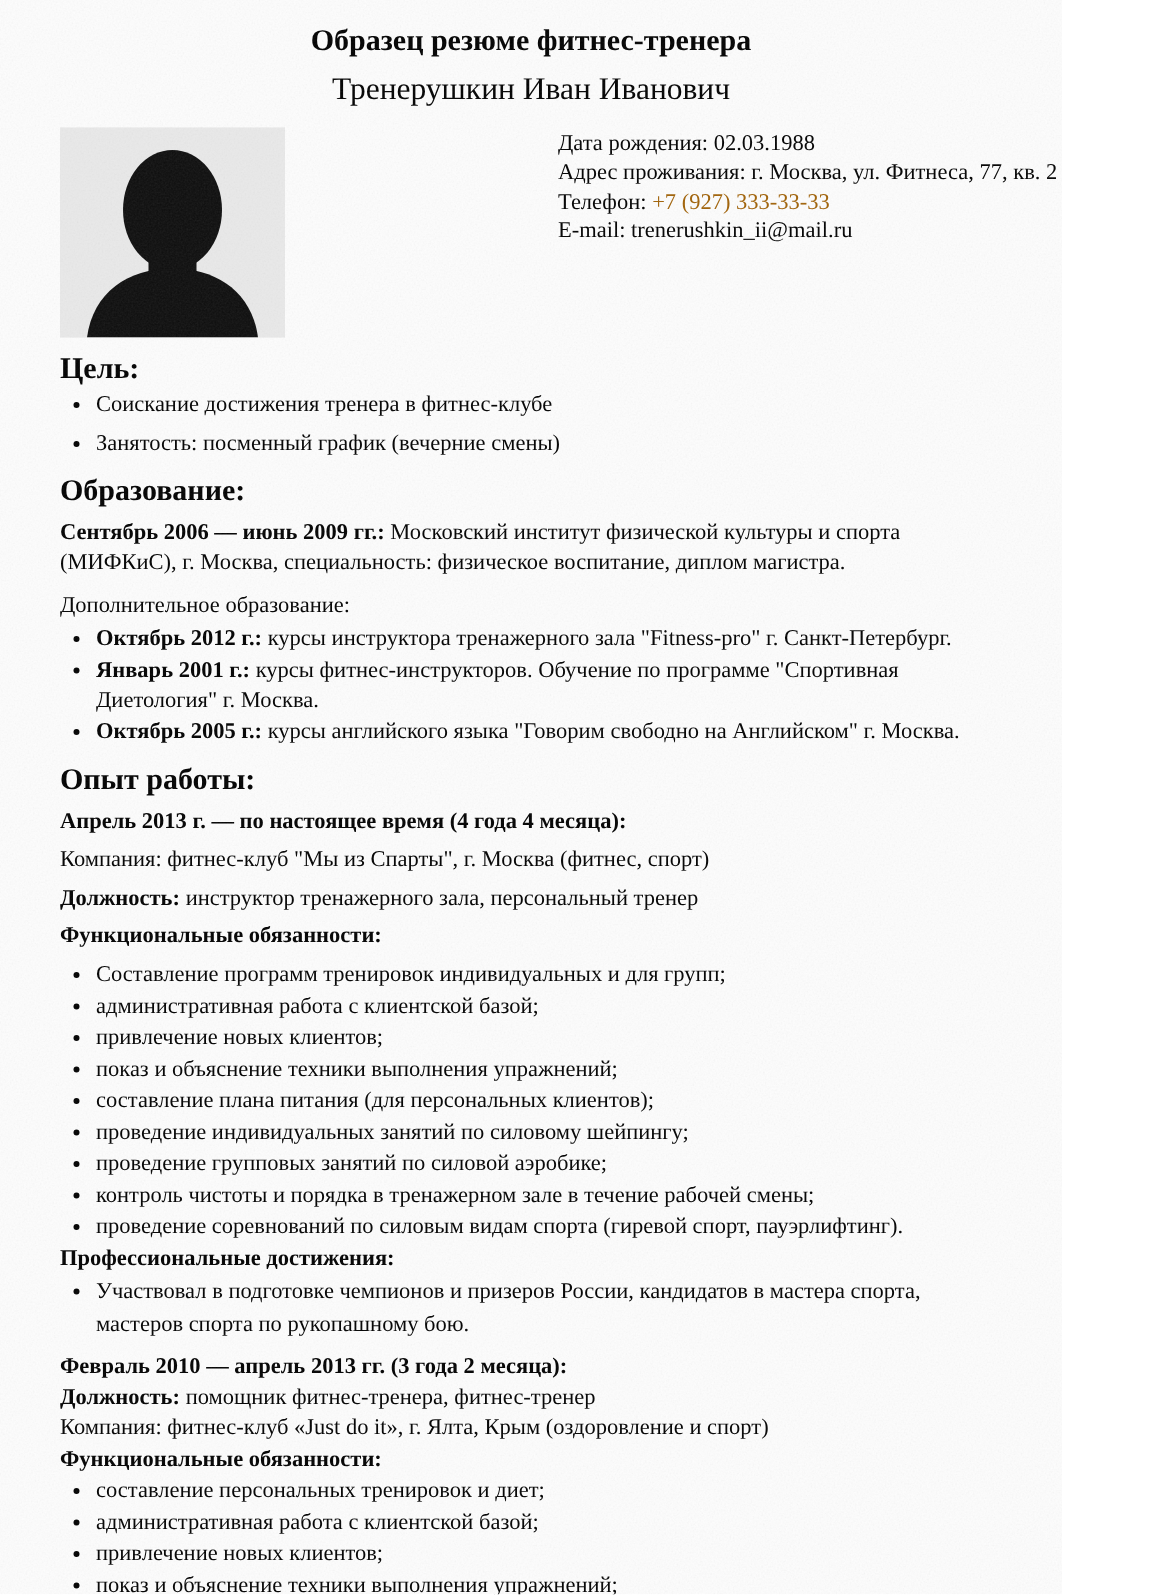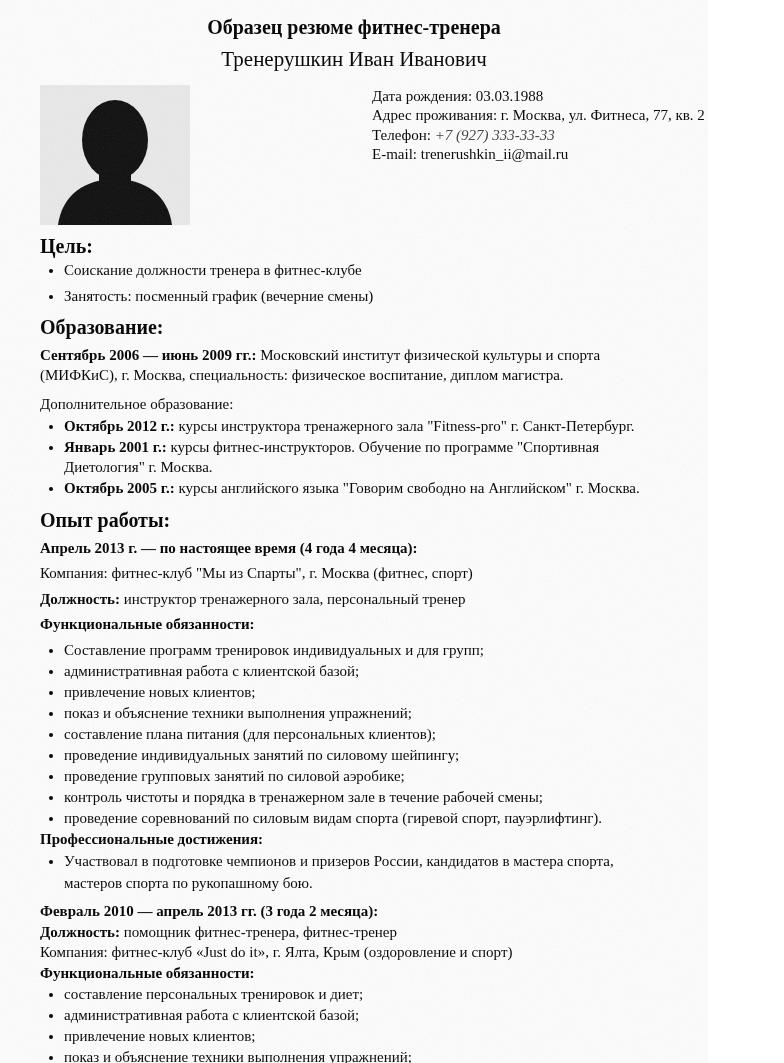--- a/index.html
+++ b/index.html
@@ -38,21 +38,21 @@
   }
   .header-row { display: flex; align-items: flex-start; }
   .photo {
     width: 150px;
     height: 140px;
     background: #e9e9e9;
     flex: 0 0 auto;
   }
   .photo svg { display: block; width: 100%; height: 100%; }
   .contact { margin-left: 182px; padding-top: 2px; line-height: 1.28; white-space: nowrap; }
-  .phone-link { color: #404040; text-decoration: none; cursor: pointer; font-style: italic; }
+  .phone-link { color: #a16207; text-decoration: none; cursor: pointer; }
   .section-heading { font-size: 20px; font-weight: 700; margin: 8px 0 2px 0; }
   p { margin: 0; }
   .spaced { margin: 6px 0; }
   .tight { margin: 1px 0; }
   .bold { font-weight: 700; }
   .sub-heading { font-weight: 400; margin: 10px 0 2px 0; }
   ul { margin: 2px 0 2px 0; padding-left: 24px; }
   .goal-list li { margin-bottom: 6px; }
   .tight-list li { margin-bottom: 2px; }
   .duties li { margin-bottom: 1.5px; }
@@ -71,30 +71,30 @@
   <div class="header-row">
     <div class="photo">
       <svg viewBox="0 0 150 140" aria-hidden="true">
         <rect x="0" y="0" width="150" height="140" fill="#e9e9e9"></rect>
         <ellipse cx="75" cy="55" rx="33" ry="40" fill="#0d0d0d"></ellipse>
         <rect x="59" y="78" width="32" height="22" fill="#0d0d0d"></rect>
         <path d="M18 140 C 22 110 45 94 75 94 C 105 94 128 110 132 140 Z" fill="#0d0d0d"></path>
       </svg>
     </div>
     <div class="contact">
-      <div>Дата рождения: 03.03.1988</div>
+      <div>Дата рождения: 02.03.1988</div>
       <div>Адрес проживания: г. Москва, ул. Фитнеса, 77, кв. 2</div>
       <div><span>Телефон: </span><a class="phone-link" href="#">+7 (927) 333-33-33</a></div>
       <div>E-mail: trenerushkin_ii@mail.ru</div>
     </div>
   </div>
 
   <div class="section-heading">Цель:</div>
   <ul class="goal-list">
-    <li>Соискание должности тренера в фитнес-клубе</li>
+    <li>Соискание достижения тренера в фитнес-клубе</li>
     <li>Занятость: посменный график (вечерние смены)</li>
   </ul>
 
   <div class="section-heading">Образование:</div>
   <p class="spaced"><b>Сентябрь 2006 — июнь 2009 гг.:</b><span> Московский институт физической культуры и спорта (МИФКиС), г. Москва, специальность: физическое воспитание, диплом магистра.</span></p>
 
   <p class="sub-heading">Дополнительное образование:</p>
   <ul class="tight-list">
     <li><b>Октябрь 2012 г.:</b><span> курсы инструктора тренажерного зала "Fitness-pro" г. Санкт-Петербург.</span></li>
     <li><b>Январь 2001 г.:</b><span> курсы фитнес-инструкторов. Обучение по программе "Спортивная Диетология" г. Москва.</span></li>

